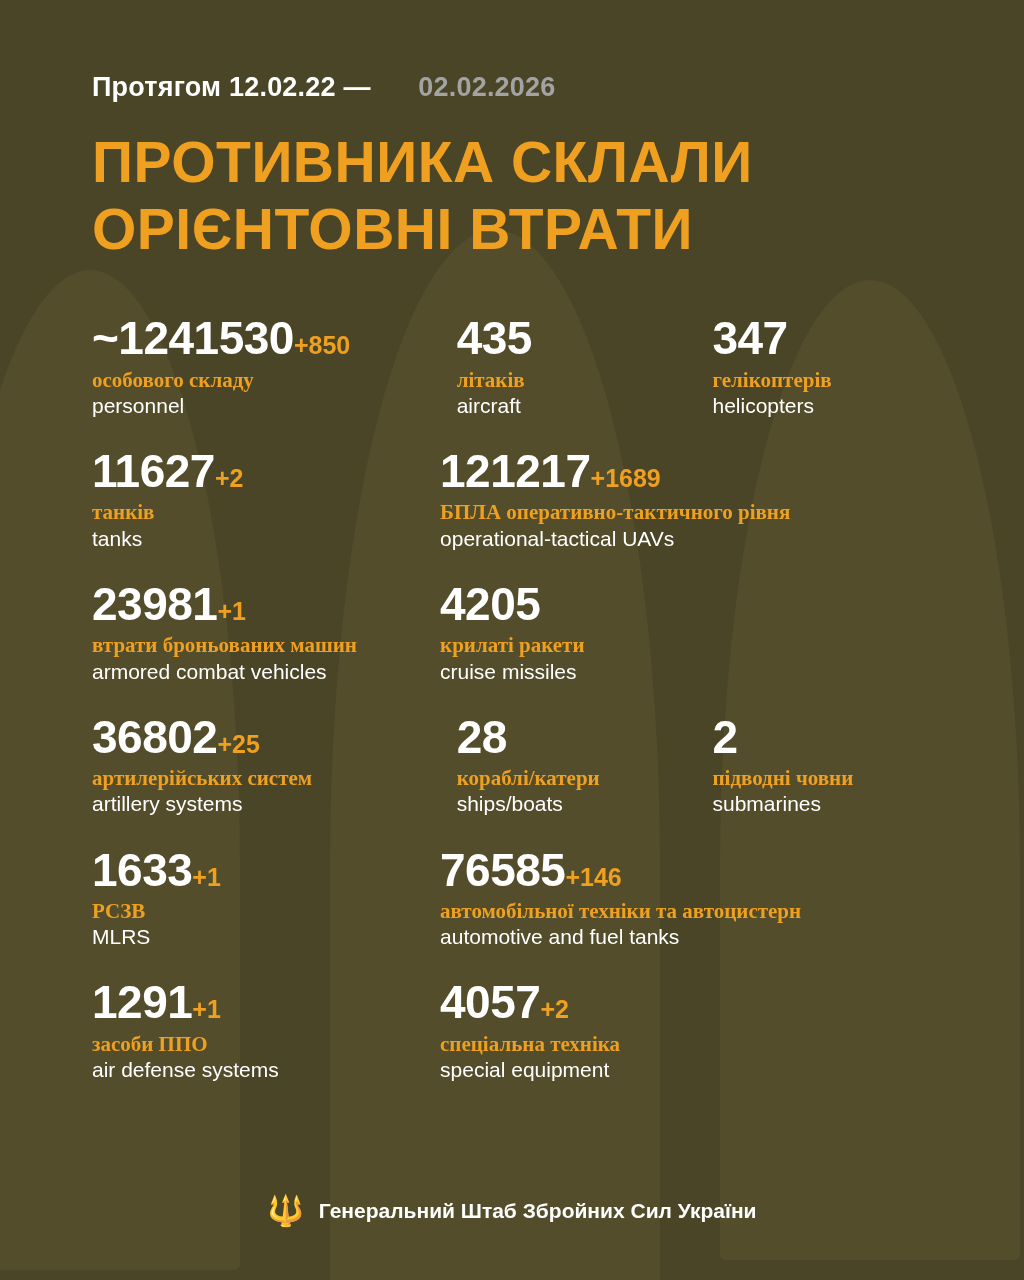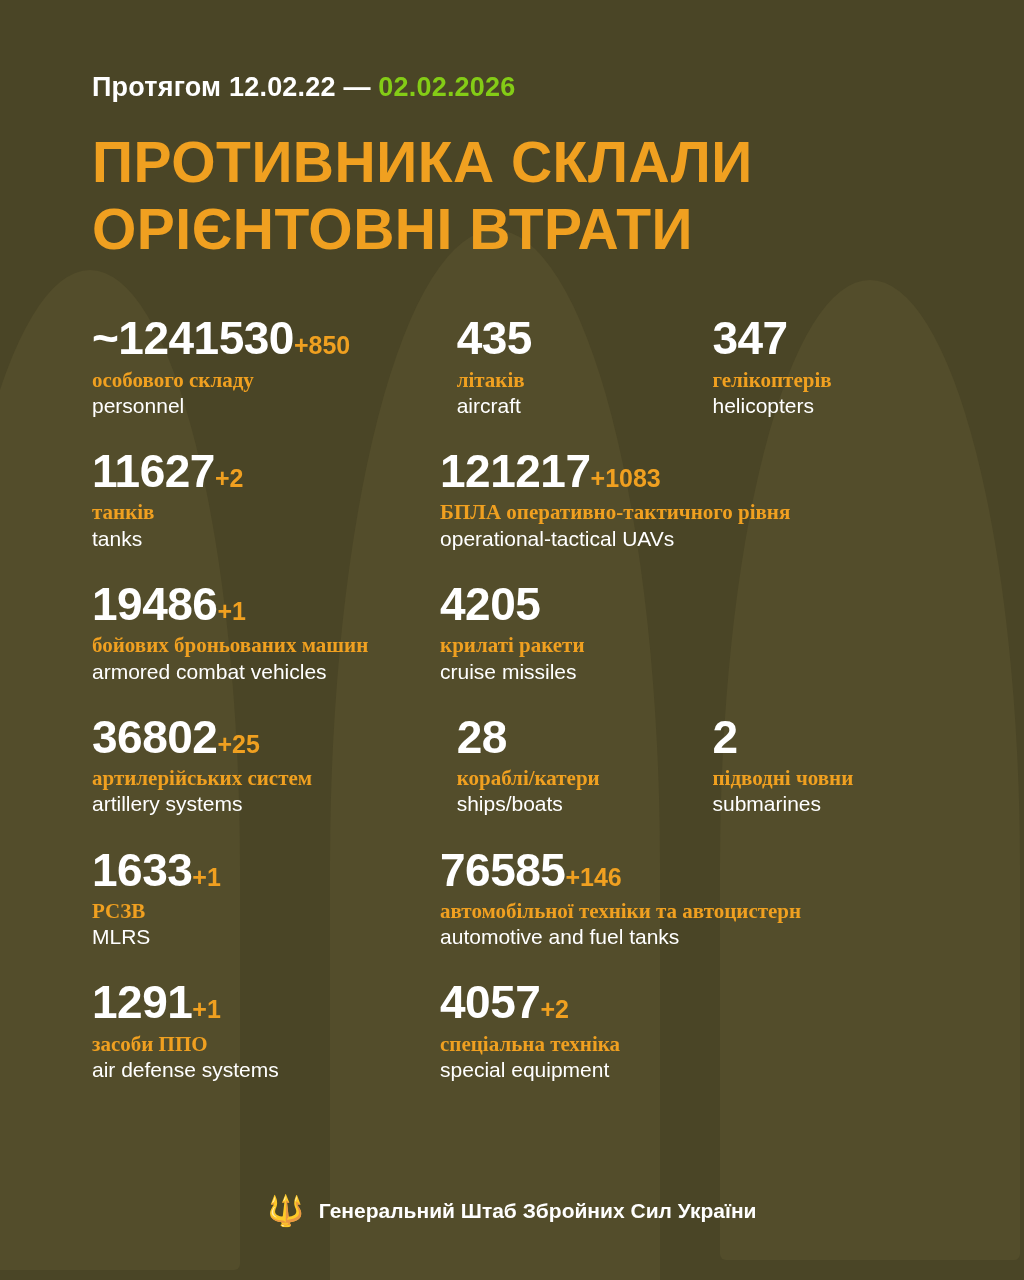--- a/index.html
+++ b/index.html
@@ -27,21 +27,21 @@
 
   .content { position: relative; z-index: 2; padding: 0 92px; }
 
   .period {
     padding-top: 72px;
     font-size: 27px;
     font-weight: 700;
     letter-spacing: 0.2px;
     color: #ffffff;
   }
-  .period .date { color: #84cc16; }
+  .period .date { color: #a3a3a3; margin-left: 40px; }
 
   .title {
     margin-top: 26px;
     font-size: 57px;
     line-height: 1.17;
     font-weight: 800;
     letter-spacing: 0.5px;
     color: #f0a020;
     text-transform: uppercase;
   }
@@ -161,34 +161,34 @@
         <div class="num-line">
           <span class="num">11627</span>
           <span class="delta">+2</span>
         </div>
         <div class="lbl-ua">танків</div>
         <div class="lbl-en">tanks</div>
       </div>
       <div class="col-wide item">
         <div class="num-line">
           <span class="num">121217</span>
-          <span class="delta">+1083</span>
+          <span class="delta">+1689</span>
         </div>
         <div class="lbl-ua">БПЛА оперативно-тактичного рівня</div>
         <div class="lbl-en">operational-tactical UAVs</div>
       </div>
     </div>
 
     <div class="row">
       <div class="col-a item">
         <div class="num-line">
-          <span class="num">19486</span>
+          <span class="num">23981</span>
           <span class="delta">+1</span>
         </div>
-        <div class="lbl-ua">бойових броньованих машин</div>
+        <div class="lbl-ua">втрати броньованих машин</div>
         <div class="lbl-en">armored combat vehicles</div>
       </div>
       <div class="col-wide item">
         <div class="num-line">
           <span class="num">4205</span>
           <span class="delta"></span>
         </div>
         <div class="lbl-ua">крилаті ракети</div>
         <div class="lbl-en">cruise missiles</div>
       </div>

